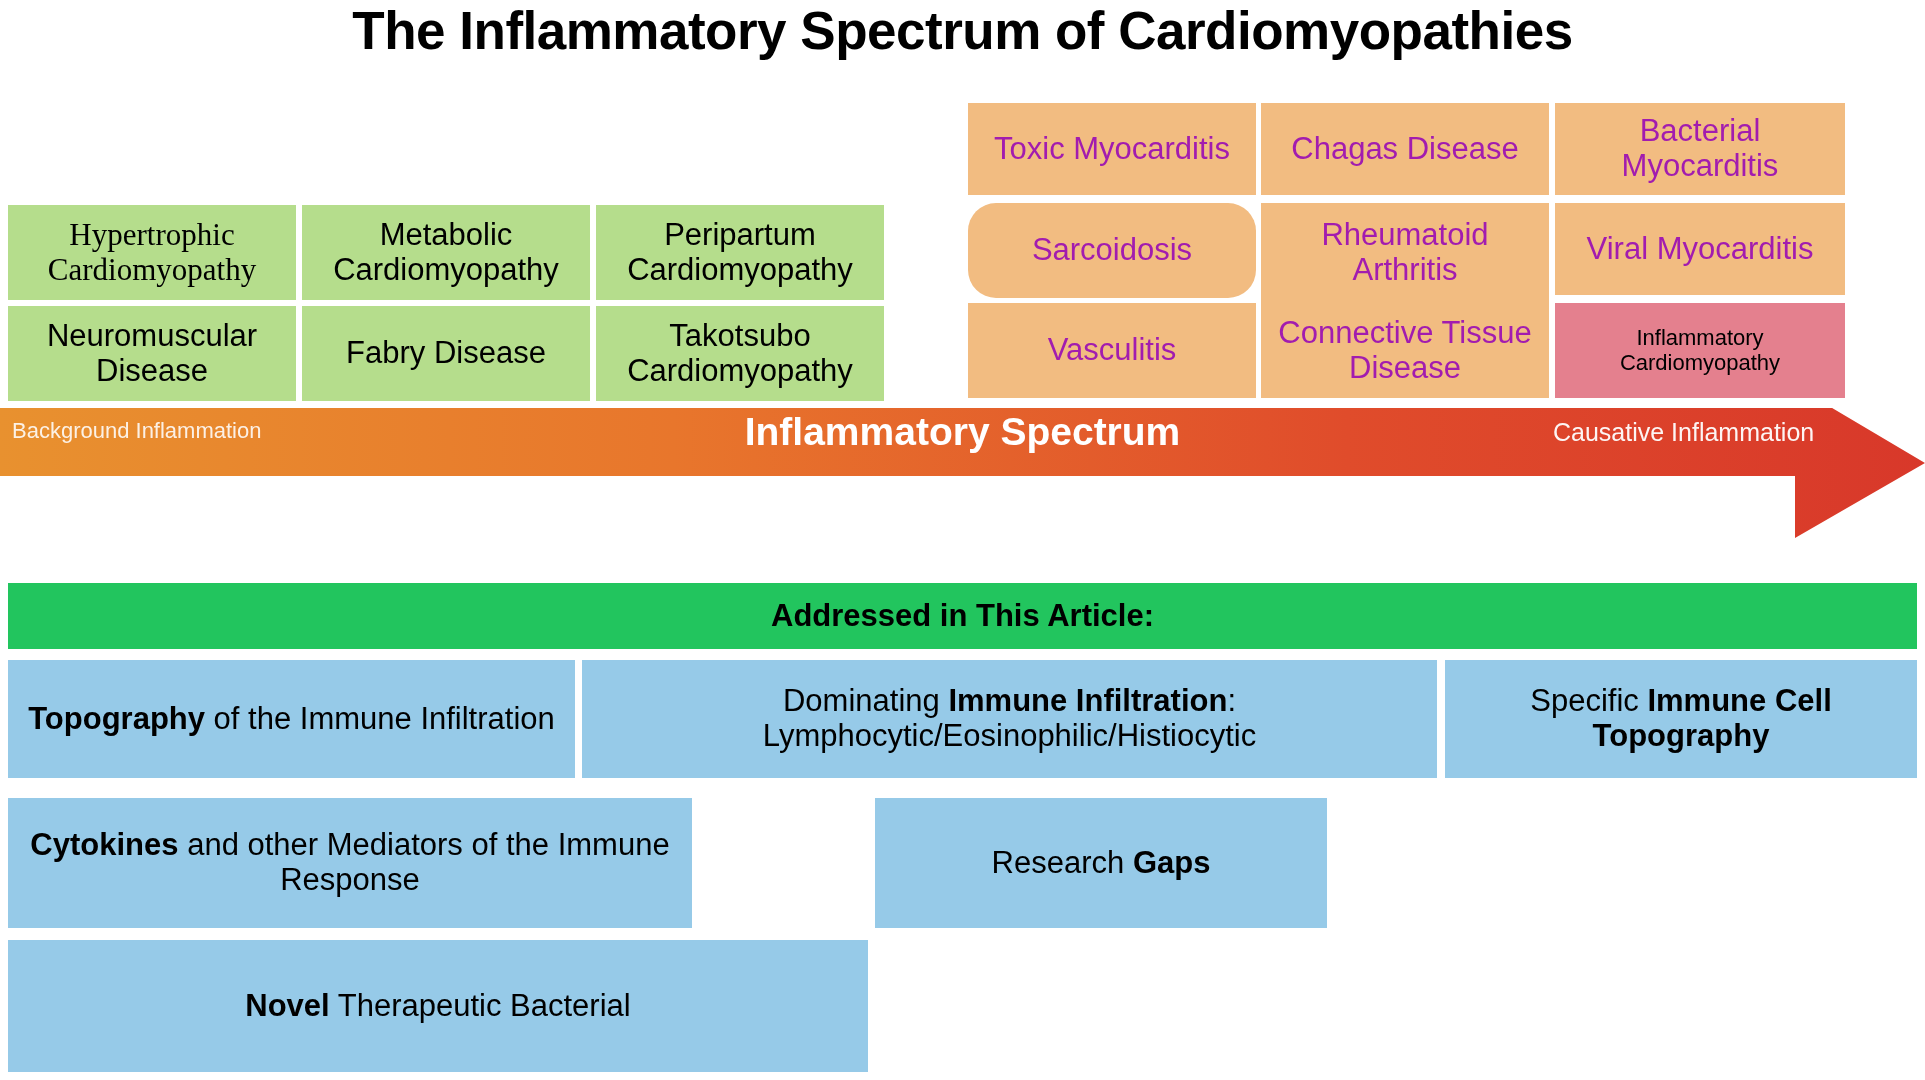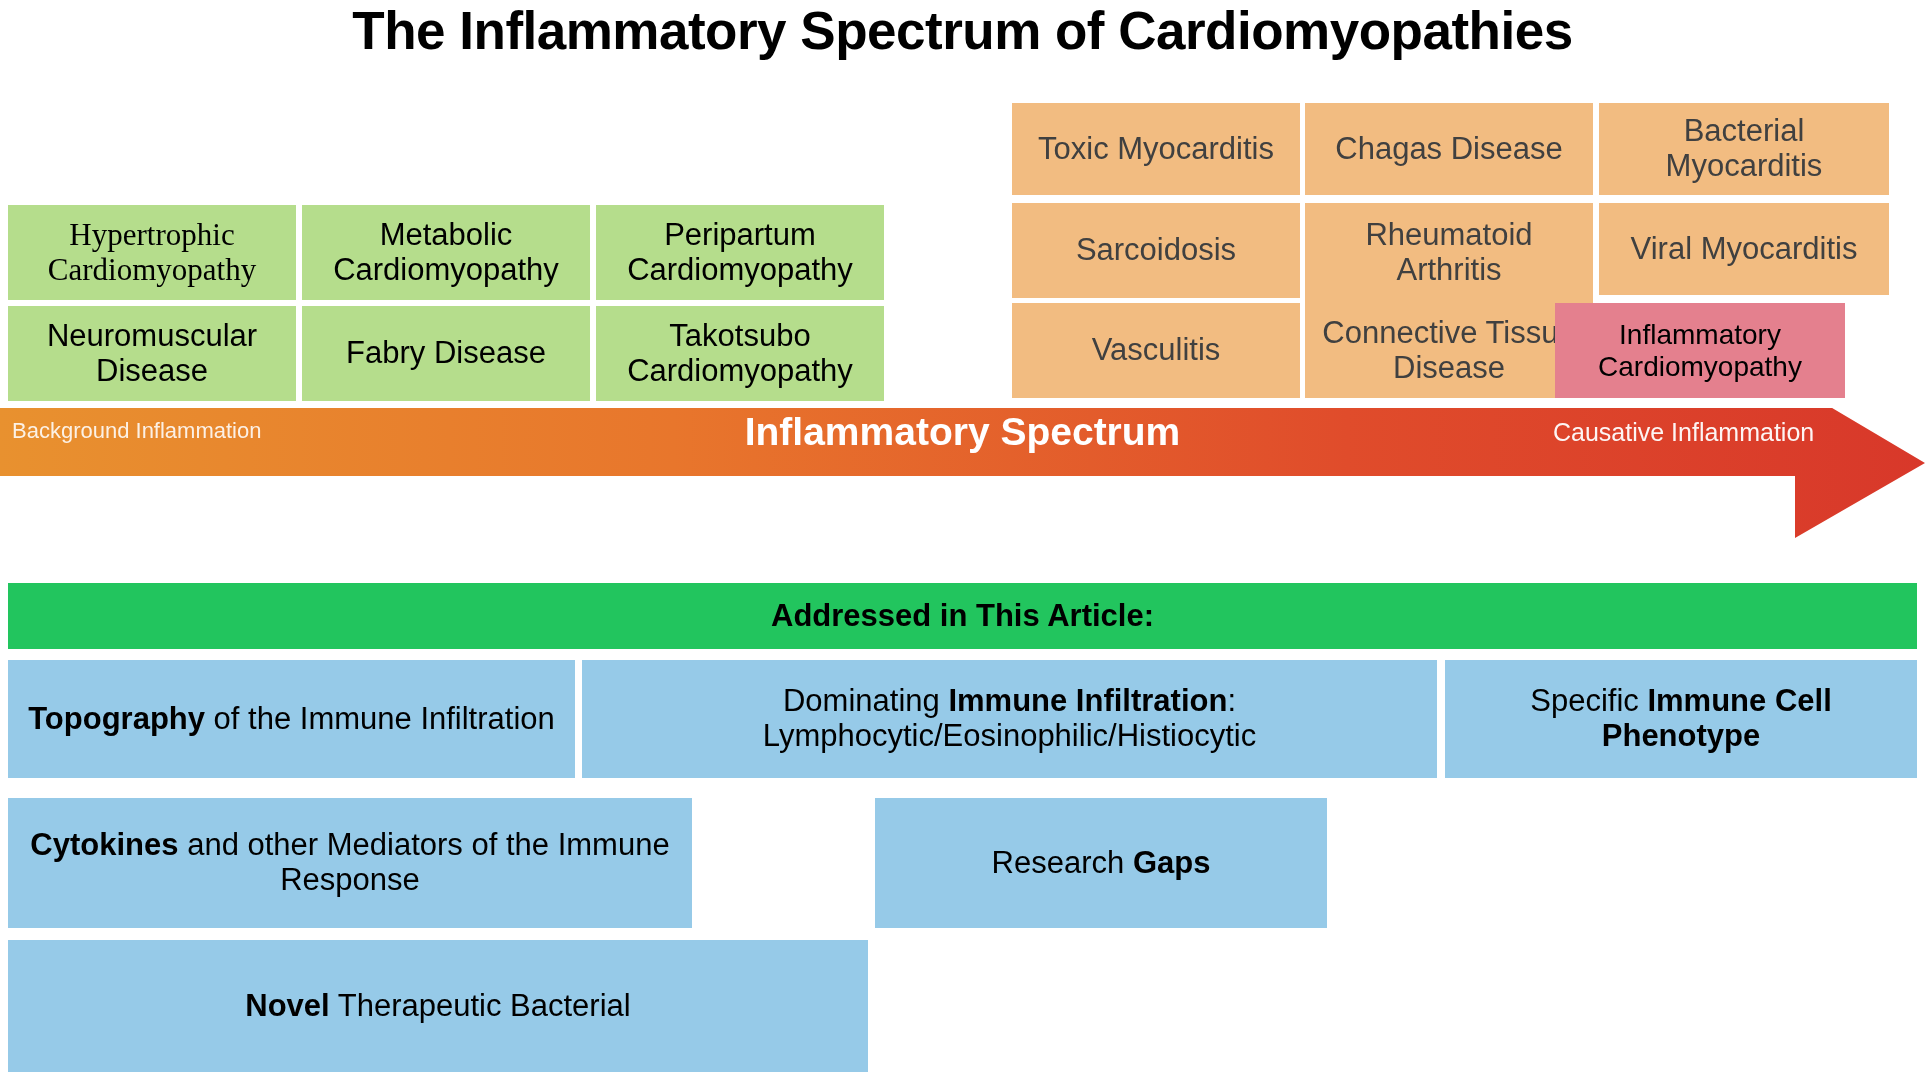--- a/index.html
+++ b/index.html
@@ -44,28 +44,27 @@
     padding: 0 6px;
   }
 
   .green-box {
     background: #b5dd8c;
     color: #000;
     font-size: 31px;
   }
   .orange-box {
     background: #f2bc81;
-    color: #404040;
-    font-size: 31px;
-    margin-left: 44px;
+    color: #a21caf;
+    font-size: 31px;
   }
   .red-box {
     background: #e4808e;
     color: #000;
-    font-size: 28px;
+    font-size: 22px;
   }
 
   
   #spectrum-arrow {
     position: absolute;
     left: 0;
     top: 408px;
     width: 1925px;
     height: 130px;
   }
@@ -140,21 +139,21 @@
 <div class="box green-box" style="left:302px; top:306px; width:288px; height:95px;">Fabry Disease</div>
 
 <div class="box green-box" style="left:596px; top:306px; width:288px; height:95px;">Takotsubo Cardiomyopathy</div>
 
 <div class="box orange-box" style="left:968px; top:103px; width:288px; height:92px;">Toxic Myocarditis</div>
 
 <div class="box orange-box" style="left:1261px; top:103px; width:288px; height:92px;">Chagas Disease</div>
 
 <div class="box orange-box" style="left:1555px; top:103px; width:290px; height:92px;">Bacterial Myocarditis</div>
 
-<div class="box orange-box" style="left:968px; top:203px; width:288px; height:95px;">Sarcoidosis</div>
+<div class="box orange-box" style="left:968px; top:203px; width:288px; height:95px;border-radius:28px;">Sarcoidosis</div>
 
 <div class="box orange-box" style="left:1261px; top:203px; width:288px; height:100px;">Rheumatoid Arthritis</div>
 
 <div class="box orange-box" style="left:1555px; top:203px; width:290px; height:92px;">Viral Myocarditis</div>
 
 <div class="box orange-box" style="left:968px; top:303px; width:288px; height:95px;">Vasculitis</div>
 
 <div class="box orange-box" style="left:1261px; top:303px; width:288px; height:95px;">Connective Tissue Disease</div>
 
 <div class="box red-box" style="left:1555px; top:303px; width:290px; height:95px;">Inflammatory Cardiomyopathy</div>
@@ -185,21 +184,21 @@
 </div>
 
 <div class="box blue-box" style="left:582px; top:660px; width:855px; height:118px;">
   <span>
     <span>Dominating </span><b>Immune Infiltration</b><span>: Lymphocytic/Eosinophilic/Histiocytic</span>
   </span>
 </div>
 
 <div class="box blue-box" style="left:1445px; top:660px; width:472px; height:118px;">
   <span>
-    <span>Specific </span><b>Immune Cell Phenotype</b><span></span>
+    <span>Specific </span><b>Immune Cell Topography</b><span></span>
   </span>
 </div>
 
 <div class="box blue-box" style="left:8px; top:798px; width:684px; height:130px;">
   <span>
     <b>Cytokines</b><span> and other Mediators of the Immune Response</span>
   </span>
 </div>
 
 <div class="box blue-box" style="left:875px; top:798px; width:452px; height:130px;">

